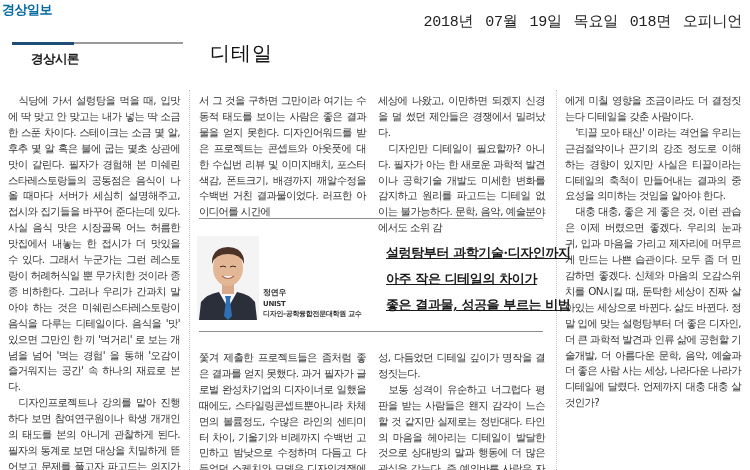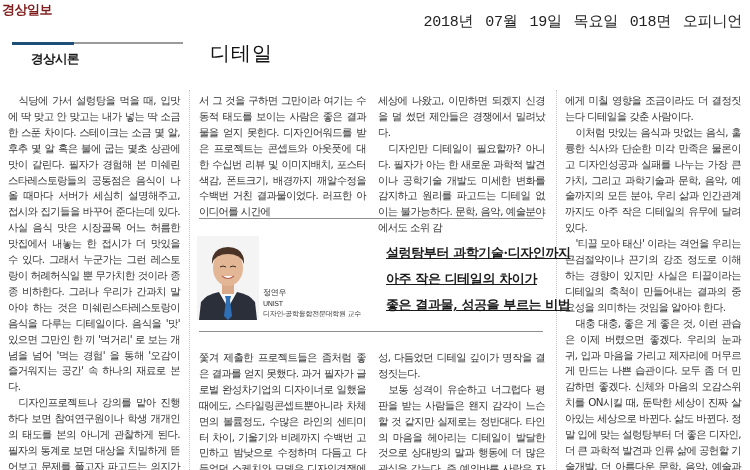--- a/index.html
+++ b/index.html
@@ -1,19 +1,19 @@
 <!DOCTYPE html>
 <html><head>
 <meta charset="utf-8">
 <style>
   * { margin: 0; padding: 0; box-sizing: border-box; }
   html, body { width: 750px; height: 470px; background: #ffffff; overflow: hidden; }
   body { position: relative; font-family: "DejaVu Sans", "Liberation Sans", sans-serif; color: #222; }
 
-  .masthead { position: absolute; left: 2px; top: 1px; font-size: 13px; font-weight: bold; color: #7f1d1d; letter-spacing: -0.5px; }
+  .masthead { position: absolute; left: 2px; top: 1px; font-size: 13px; font-weight: bold; color: #0369a1; letter-spacing: -0.5px; }
   .dateline { position: absolute; right: 8px; top: 12px; font-family: Liberation Mono, monospace; font-size: 15px; color: #222; letter-spacing: -0.2px; word-spacing: 3px; }
 
   .section-rule { position: absolute; left: 12px; top: 42px; width: 171px; height: 2px; background: #9a9a9a; }
   .section-rule .accent { position: absolute; left: 0; top: -0.5px; width: 62px; height: 3px; background: #1f4e79; }
   .section-label { position: absolute; left: 19px; top: 51px; font-size: 12.5px; font-weight: bold; color: #1a1a1a; letter-spacing: -0.5px; margin-left: 12px; }
   .headline { position: absolute; left: 210px; top: 40px; font-size: 20px; font-weight: normal; color: #111; letter-spacing: 1px; }
 
   .col { position: absolute; font-size: 10.4px; line-height: 15.9px; color: #333; text-align: justify; letter-spacing: -0.6px; }
   .col p { text-indent: 0; }
   .col p.ind { text-indent: 1em; }
@@ -22,21 +22,21 @@
   .col3top { left: 378px; top: 93px; width: 167px; }
   .col4 { left: 565px; top: 93px; width: 176px; }
   .col2bot { left: 199px; top: 350px; width: 167px; }
   .col3bot { left: 378px; top: 350px; width: 167px; }
 
   .vsep { position: absolute; top: 90px; width: 0; height: 380px; border-left: 1px dotted #c8c8c8; }
 
   .hrule { position: absolute; height: 1px; background: #8f8f8f; }
 
   .photo { position: absolute; left: 197px; top: 236px; width: 62px; height: 84px; background: #f3f3f3; overflow: hidden; }
-  .author { position: absolute; left: 263px; top: 288px; font-size: 7px; line-height: 10.5px; color: #333; letter-spacing: -0.3px; }
+  .author { position: absolute; left: 263px; top: 288px; font-size: 7px; line-height: 10.5px; color: #333; letter-spacing: -0.3px; font-weight: bold; }
   .author .name { font-size: 8px; }
 
   .subhead { position: absolute; left: 386px; top: 240px; font-family: "DejaVu Serif", "Liberation Serif", serif; font-size: 13px; line-height: 26px; color: #1a1a1a; letter-spacing: -0.4px; font-weight: bold; text-decoration: underline; }
   .subhead div { white-space: nowrap; }
 </style>
 </head>
 <body>
 
 <div class="masthead">경상일보</div>
 <div class="dateline">2018년 07월 19일 목요일 018면 오피니언</div>
@@ -103,16 +103,15 @@
 <div class="col col2bot">
   <p>쫓겨 제출한 프로젝트들은 좀처럼 좋은 결과를 얻지 못했다. 과거 필자가 글로벌 완성차기업의 디자이너로 일했을 때에도, 스타일링콘셉트뿐아니라 차체면의 볼륨정도, 수많은 라인의 센티미터 차이, 기울기와 비례까지 수백번 고민하고 밤낮으로 수정하며 다듬고 다듬었던 스케치와 모델은 디자인경쟁에서 선택되어 실제모델로</p>
 </div>
 <div class="col col3bot">
   <p>성, 다듬었던 디테일 깊이가 명작을 결정짓는다.</p>
   <p class="ind">보통 성격이 유순하고 너그럽다 평판을 받는 사람들은 왠지 감각이 느슨할 것 같지만 실제로는 정반대다. 타인의 마음을 헤아리는 디테일이 발달한 것으로 상대방의 말과 행동에 더 많은 관심을 갖는다. 즉 예의바른 사람은 자신의 언행이 상대</p>
 </div>
 
 <div class="col col4">
   <p>에게 미칠 영향을 조금이라도 더 결정짓는다 디테일을 갖춘 사람이다.</p>
-  <p class="ind">이처럼 맛있는 음식과 맛없는 음식, 훌륭한 식사와 단순한 미각 만족은 물론이고 디자인성공과 실패를 나누는 가장 큰 가치, 그리고 과학기술과 문학, 음악, 예술까지의 모든 분야, 우리 삶과 인간관계까지도 아주 작은 디테일의 유무에 달려 있다.</p>
   <p class="ind">'티끌 모아 태산' 이라는 격언을 우리는 근검절약이나 끈기의 강조 정도로 이해하는 경향이 있지만 사실은 티끌이라는 디테일의 축척이 만들어내는 결과의 중요성을 의미하는 것임을 알아야 한다.</p>
   <p class="ind">대충 대충, 좋은 게 좋은 것, 이런 관습은 이제 버렸으면 좋겠다. 우리의 눈과 귀, 입과 마음을 가리고 제자리에 머무르게 만드는 나쁜 습관이다. 모두 좀 더 민감하면 좋겠다. 신체와 마음의 오감스위치를 ON시킬 때, 둔탁한 세상이 진짜 살아있는 세상으로 바뀐다. 삶도 바뀐다. 정말 입에 맞는 설렁탕부터 더 좋은 디자인, 더 큰 과학적 발견과 인류 삶에 공헌할 기술개발, 더 아름다운 문학, 음악, 예술과 더 좋은 사람 사는 세상, 나라다운 나라가 디테일에 달렸다. 언제까지 대충 대충 살 것인가?</p>
 </div>
 
 </body></html>

